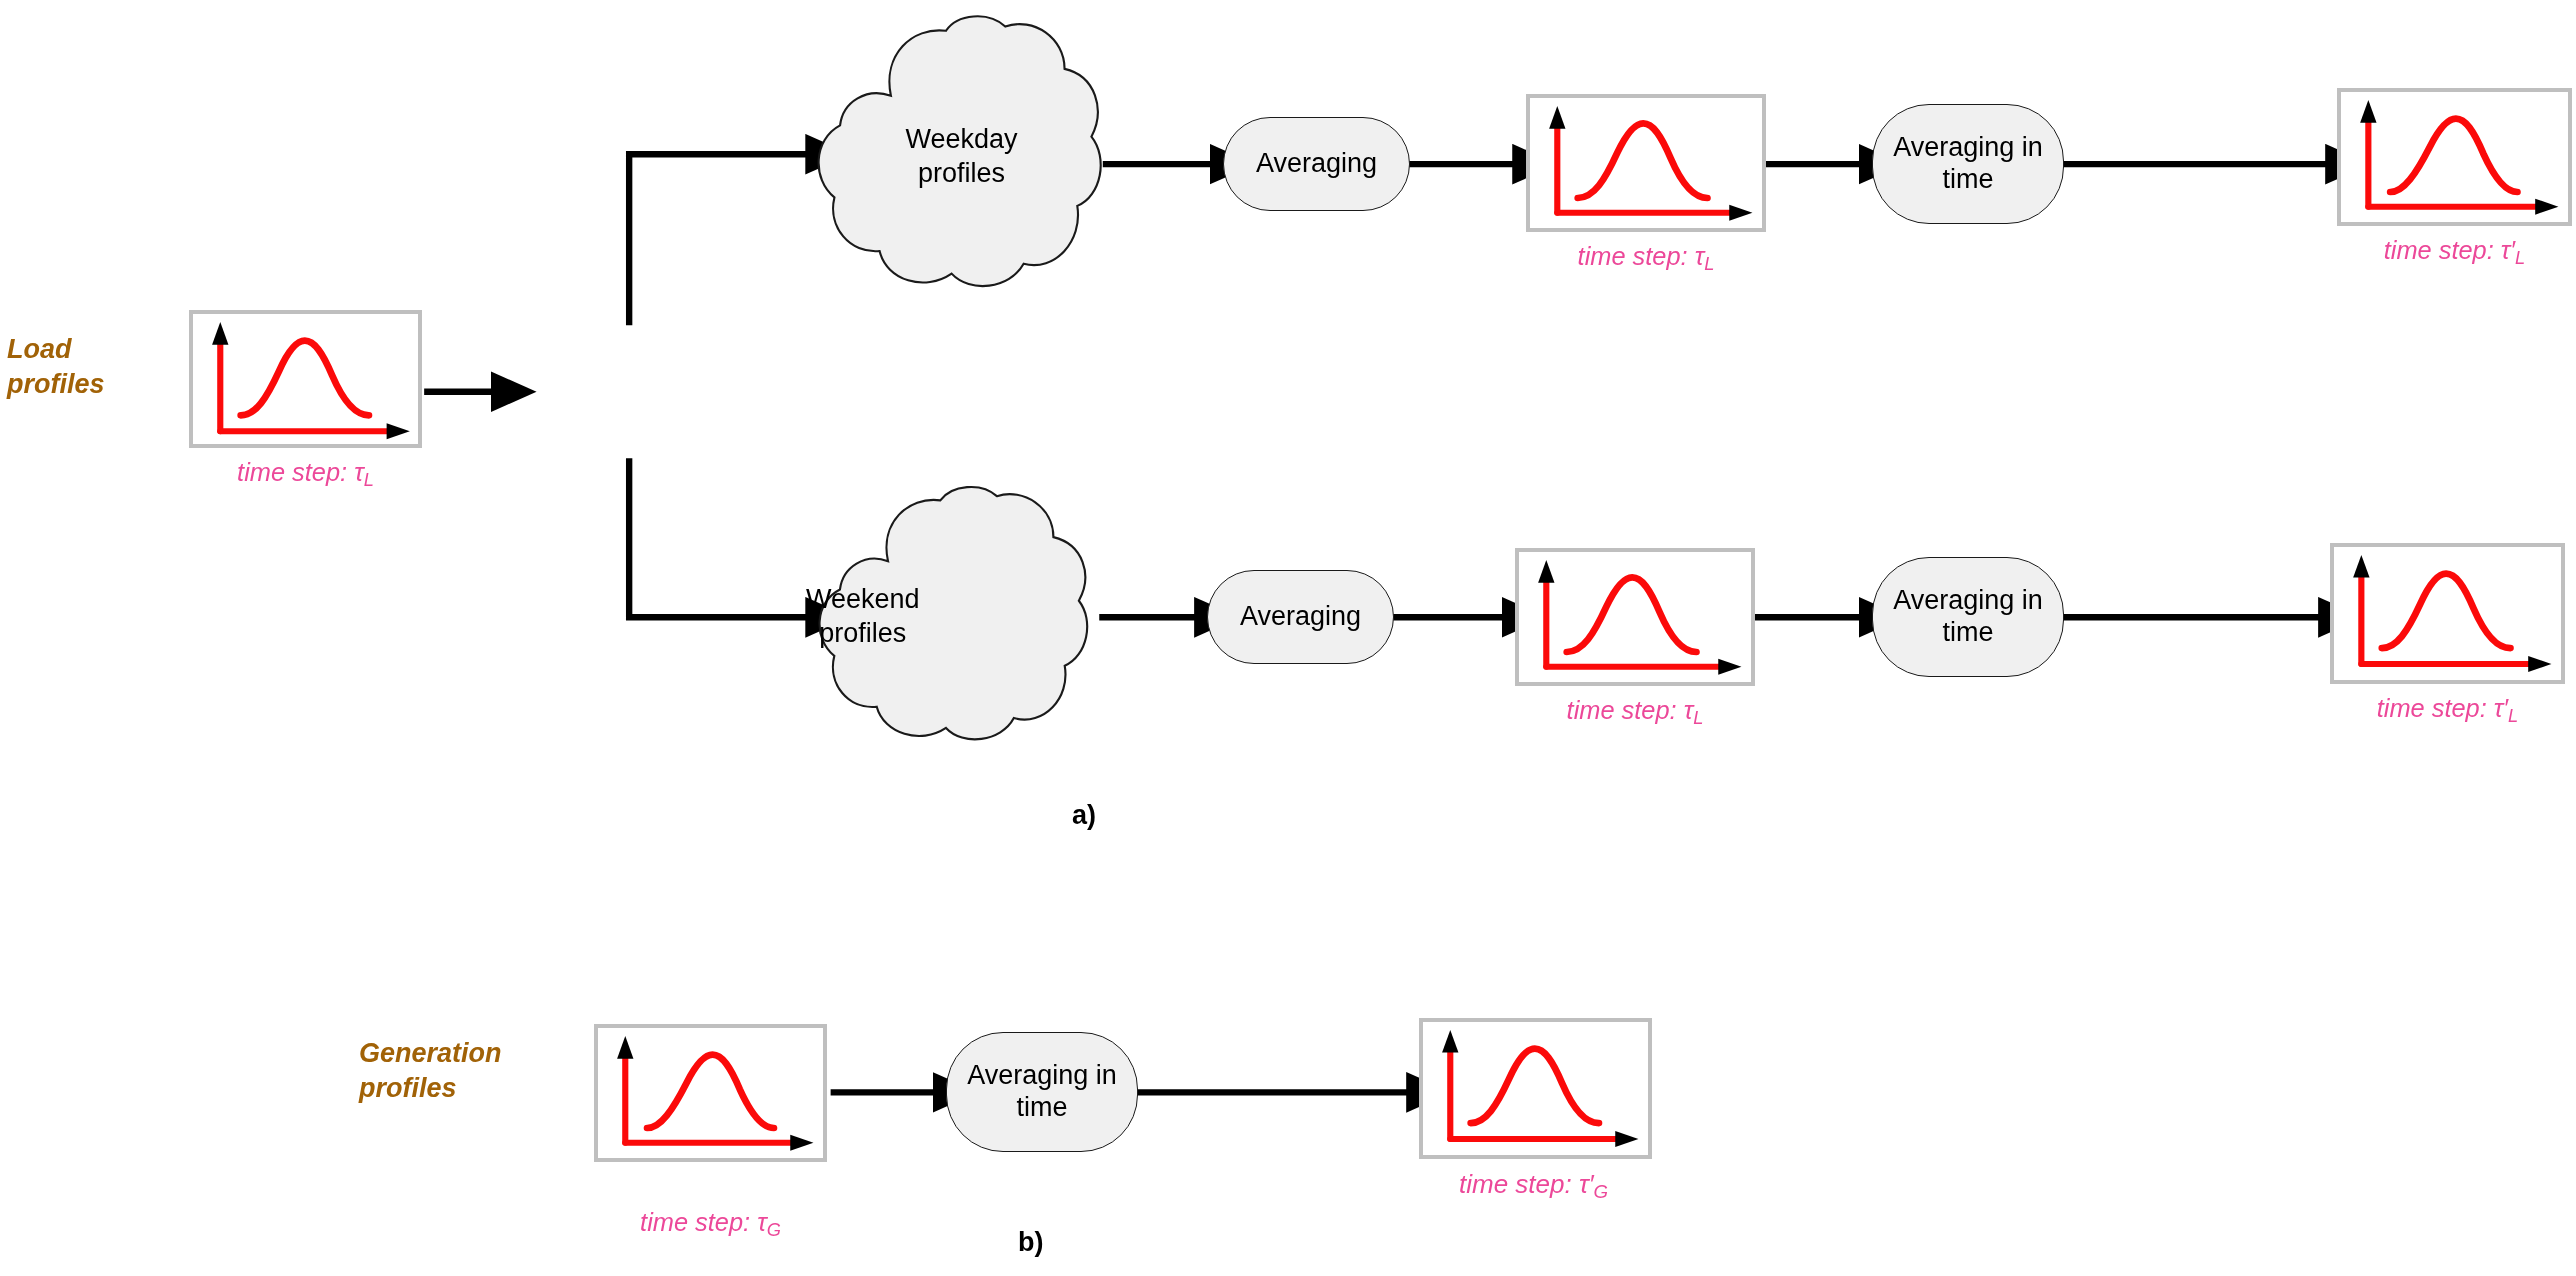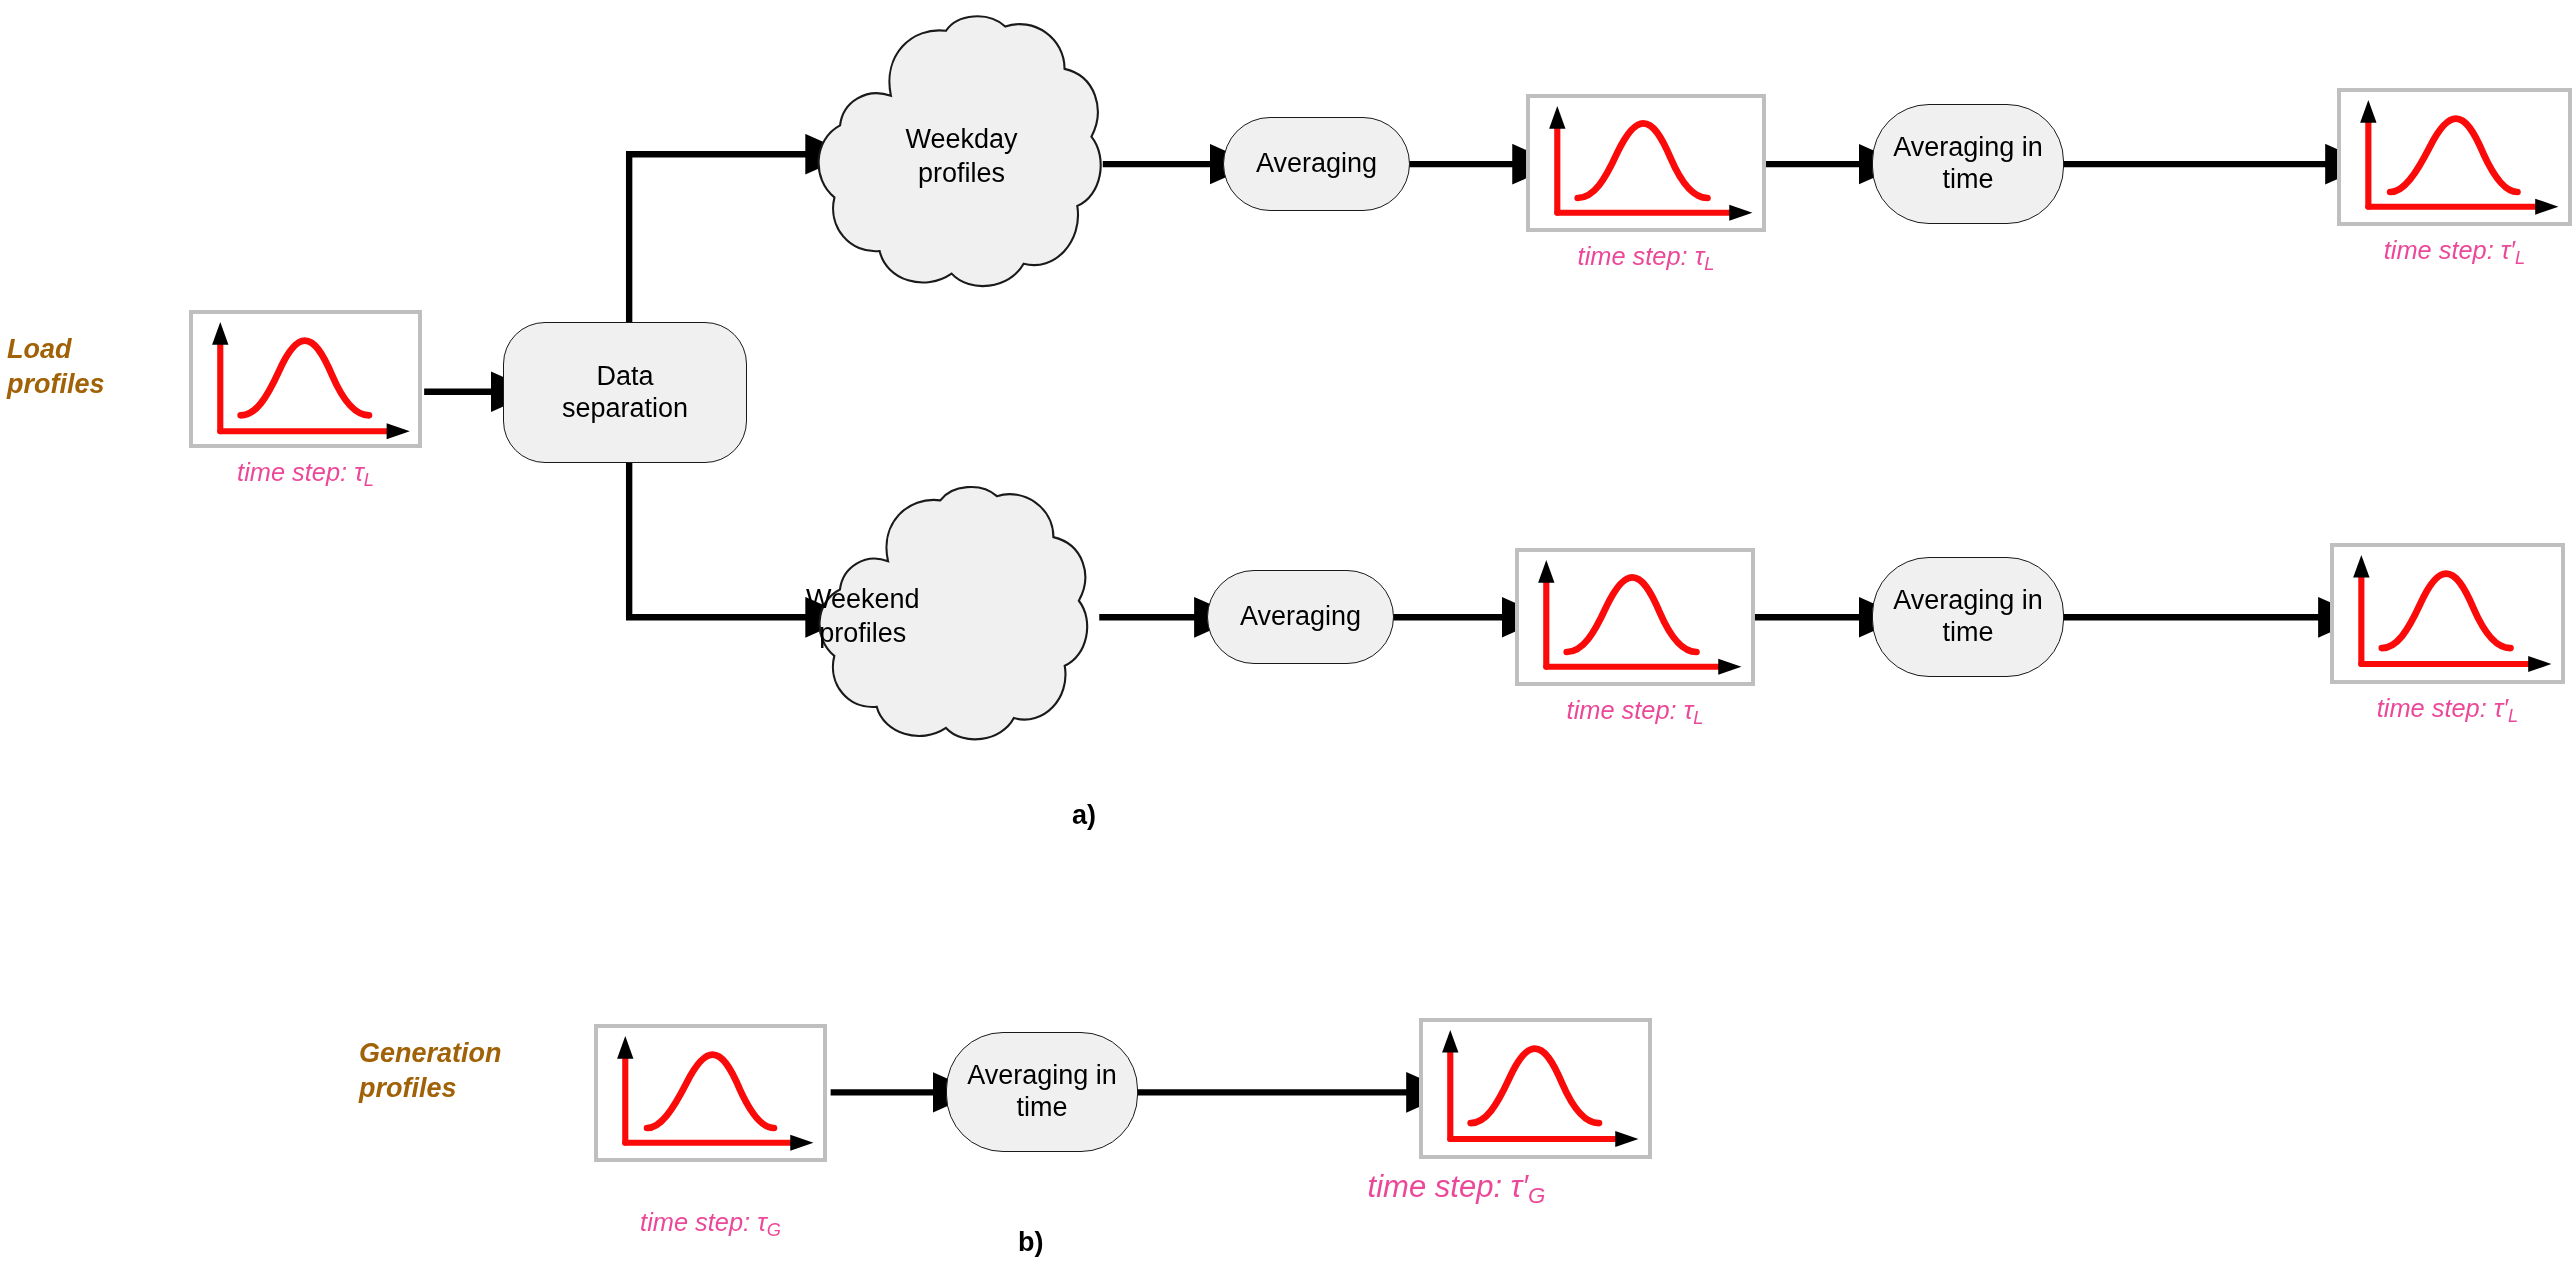--- a/index.html
+++ b/index.html
@@ -93,24 +93,20 @@
       </g>
       <polygon points="40,12 28,46 52,46" fill="#000"></polygon>
       <polygon points="318,176 284,164 284,188" fill="#000"></polygon>
       <path d="M70,152 C92,152 108,126 126,86 C140,54 152,40 164,40 C178,40 190,58 204,92 C220,130 238,152 258,152" stroke="#fb0a0a" stroke-width="10" fill="none" stroke-linecap="round"></path>
     </svg>
   </div>
   <div class="caption" style="left:189px;top:458px;width:233px;text-align:center;font-size:25.4px;">
     <span>time step: </span><span>τ</span><span class="sub">L</span>
   </div>
 
-  <div class="node proc r-big" style="left:503px;top:322px;width:244px;height:141px;font-size:27px;white-space:pre-line;">
-    <span>Data
-separation</span>
-  </div>
 
   <div class="node" style="left:806px;top:10.6px;width:311px;height:293px;">
     <svg viewBox="0 0 440 415" style="width:100%;height:100%;">
       <path d="M120,120 C108,62 150,22 198,28 C214,4 258,0 282,22 C322,8 366,38 366,82
                C410,92 424,140 404,178 C428,208 418,262 384,276 C392,326 352,370 308,358
                C288,394 232,400 206,372 C168,398 114,382 104,340 C62,344 30,306 40,264
                C8,238 10,182 48,162 C52,128 86,108 120,120 Z" fill="#f0f0f0" stroke="#1a1a1a" stroke-width="3"></path>
     </svg>
     <div style="position:absolute;left:0;top:0;width:311px;height:293px;display:flex;align-items:center;justify-content:center;">
       <span style="font-size:27px;text-align:center;line-height:1.25;white-space:pre-line;color:#000;">Weekday
@@ -238,20 +234,20 @@
     <svg viewBox="0 0 330 200" preserveAspectRatio="none">
       <g stroke="#fb0a0a" stroke-width="9" fill="none" stroke-linecap="round">
         <path d="M40,176 L298,176"></path>
         <path d="M40,176 L40,30"></path>
       </g>
       <polygon points="40,12 28,46 52,46" fill="#000"></polygon>
       <polygon points="316,176 282,164 282,188" fill="#000"></polygon>
       <path d="M70,152 C92,152 108,126 126,86 C140,54 152,40 164,40 C178,40 190,58 204,92 C220,130 238,152 258,152" stroke="#fb0a0a" stroke-width="10" fill="none" stroke-linecap="round"></path>
     </svg>
   </div>
-  <div class="caption" style="left:1340px;top:1169px;width:233px;text-align:center;font-size:31px;">
+  <div class="caption" style="left:1459px;top:1169px;width:233px;text-align:left;font-size:26px;">
     <span>time step: </span><span>τ′</span><span class="sub">G</span>
   </div>
 
   <div class="panel-label" style="left:1018px;top:1227px;font-size:27px;">b)</div>
 
 </div>
 
 
 </body></html>

